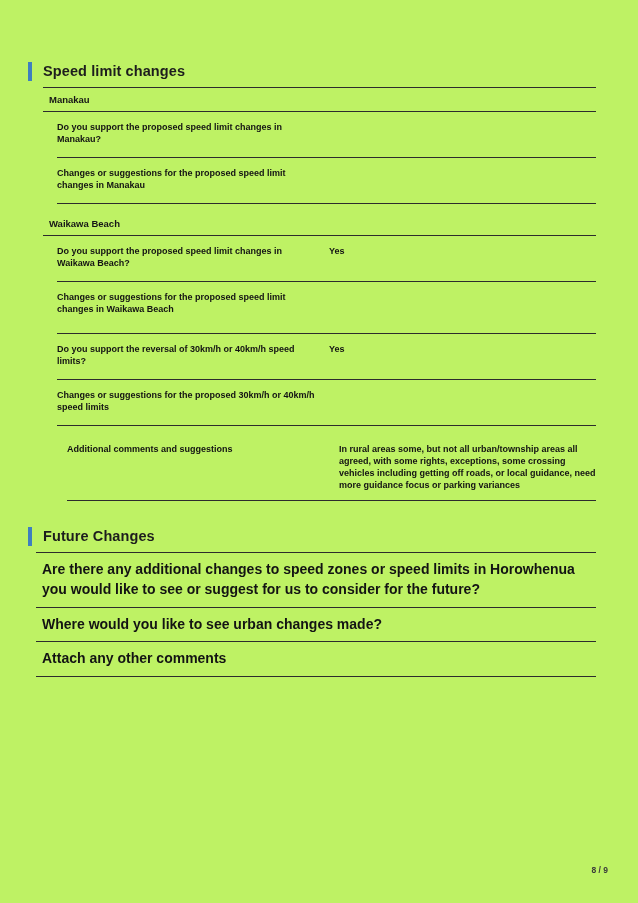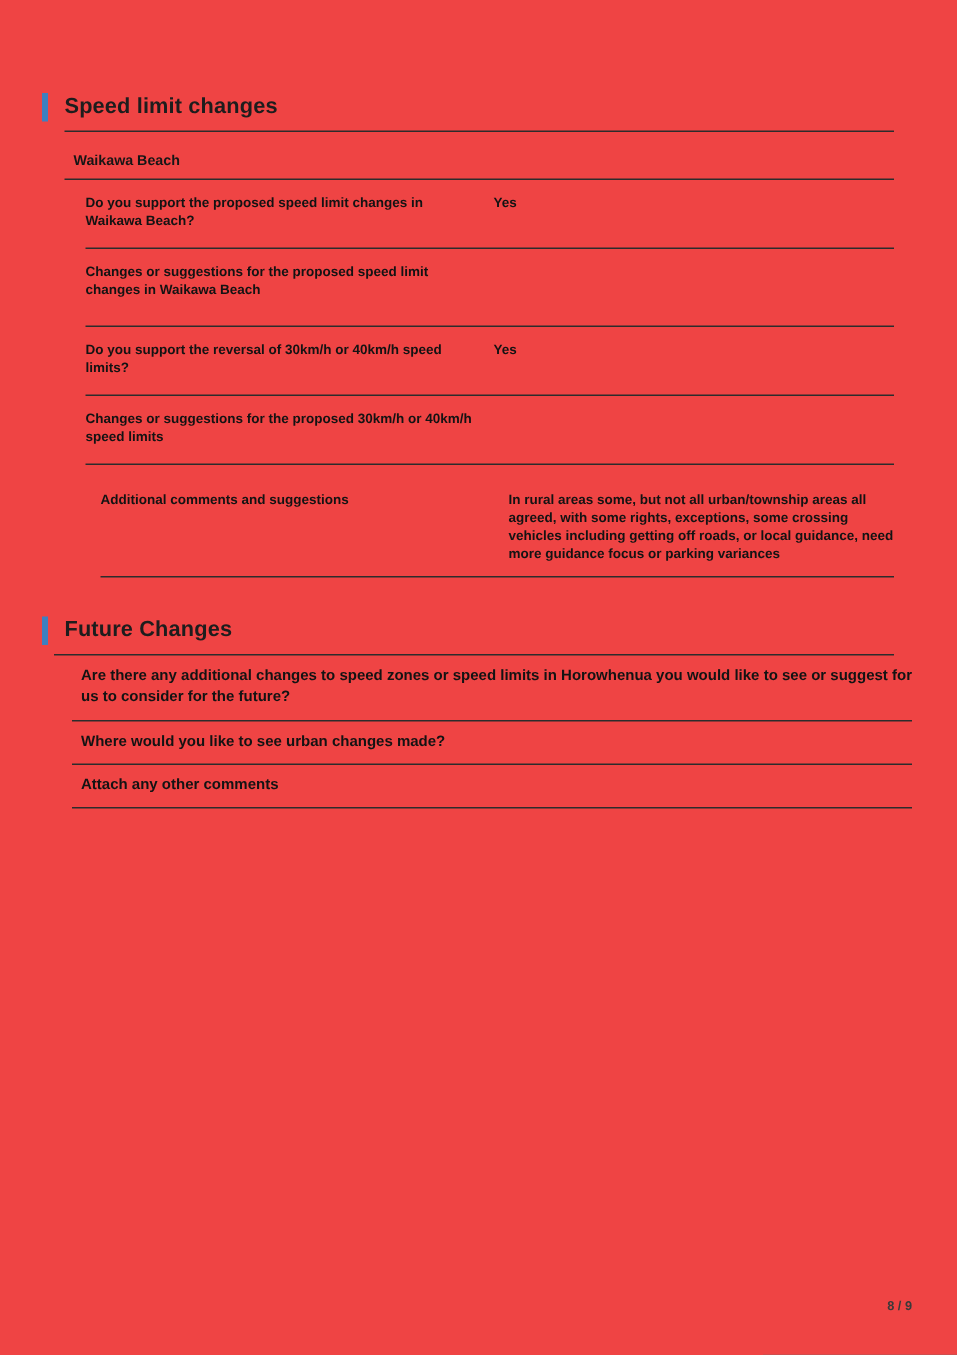--- a/index.html
+++ b/index.html
@@ -12,21 +12,21 @@
     background: #6f6f6f;
     font-family: "Liberation Sans", sans-serif;
     overflow: hidden;
   }
   .page {
     position: absolute;
     left: 0;
     top: 0;
     width: 638px;
     height: 903px;
-    background: #ef4444;
+    background: #bef264;
   }
   .content {
     position: absolute;
     left: 28px;
     top: 62px;
     width: 568px;
   }
 
   
   .section-head {
@@ -95,25 +95,25 @@
   .q-tall {
     min-height: 46px;
   }
   .q-tall2 {
     min-height: 52px;
   }
 
   .future-row {
     border-bottom: 1px solid #2c2c2c;
     padding: 7px 0 7px 6px;
-    font-size: 10px;
+    font-size: 14px;
     font-weight: bold;
     color: #131313;
     line-height: 1.4;
-    margin-left: 20px;
+    margin-left: 8px;
     width: 560px;
     box-sizing: border-box;
   }
   .future-row.tall {
     min-height: 44px;
   }
 
   .spacer-lg { height: 26px; }
   .spacer-sm { height: 8px; }
 
@@ -138,20 +138,33 @@
 <div class="page">
   <div class="content">
 
     <div class="section-head">
       <div class="accent-bar"></div>
       <div class="section-title">Speed limit changes</div>
     </div>
 
     <div class="top-rule"></div>
 
+    <div class="sub-block">
+      <div class="group-label">Manakau</div>
+
+      <div class="qrow indent q-tall">
+        <div class="q-text">Do you support the proposed speed limit changes in Manakau?</div>
+        <div class="a-text"></div>
+      </div>
+
+      <div class="qrow indent q-tall">
+        <div class="q-text">Changes or suggestions for the proposed speed limit changes in Manakau</div>
+        <div class="a-text"></div>
+      </div>
+    </div>
 
     <div class="spacer-sm"></div>
 
     <div class="sub-block">
       <div class="group-label">Waikawa Beach</div>
 
       <div class="qrow indent q-tall">
         <div class="q-text">Do you support the proposed speed limit changes in Waikawa Beach?</div>
         <div class="a-text">Yes</div>
       </div>

